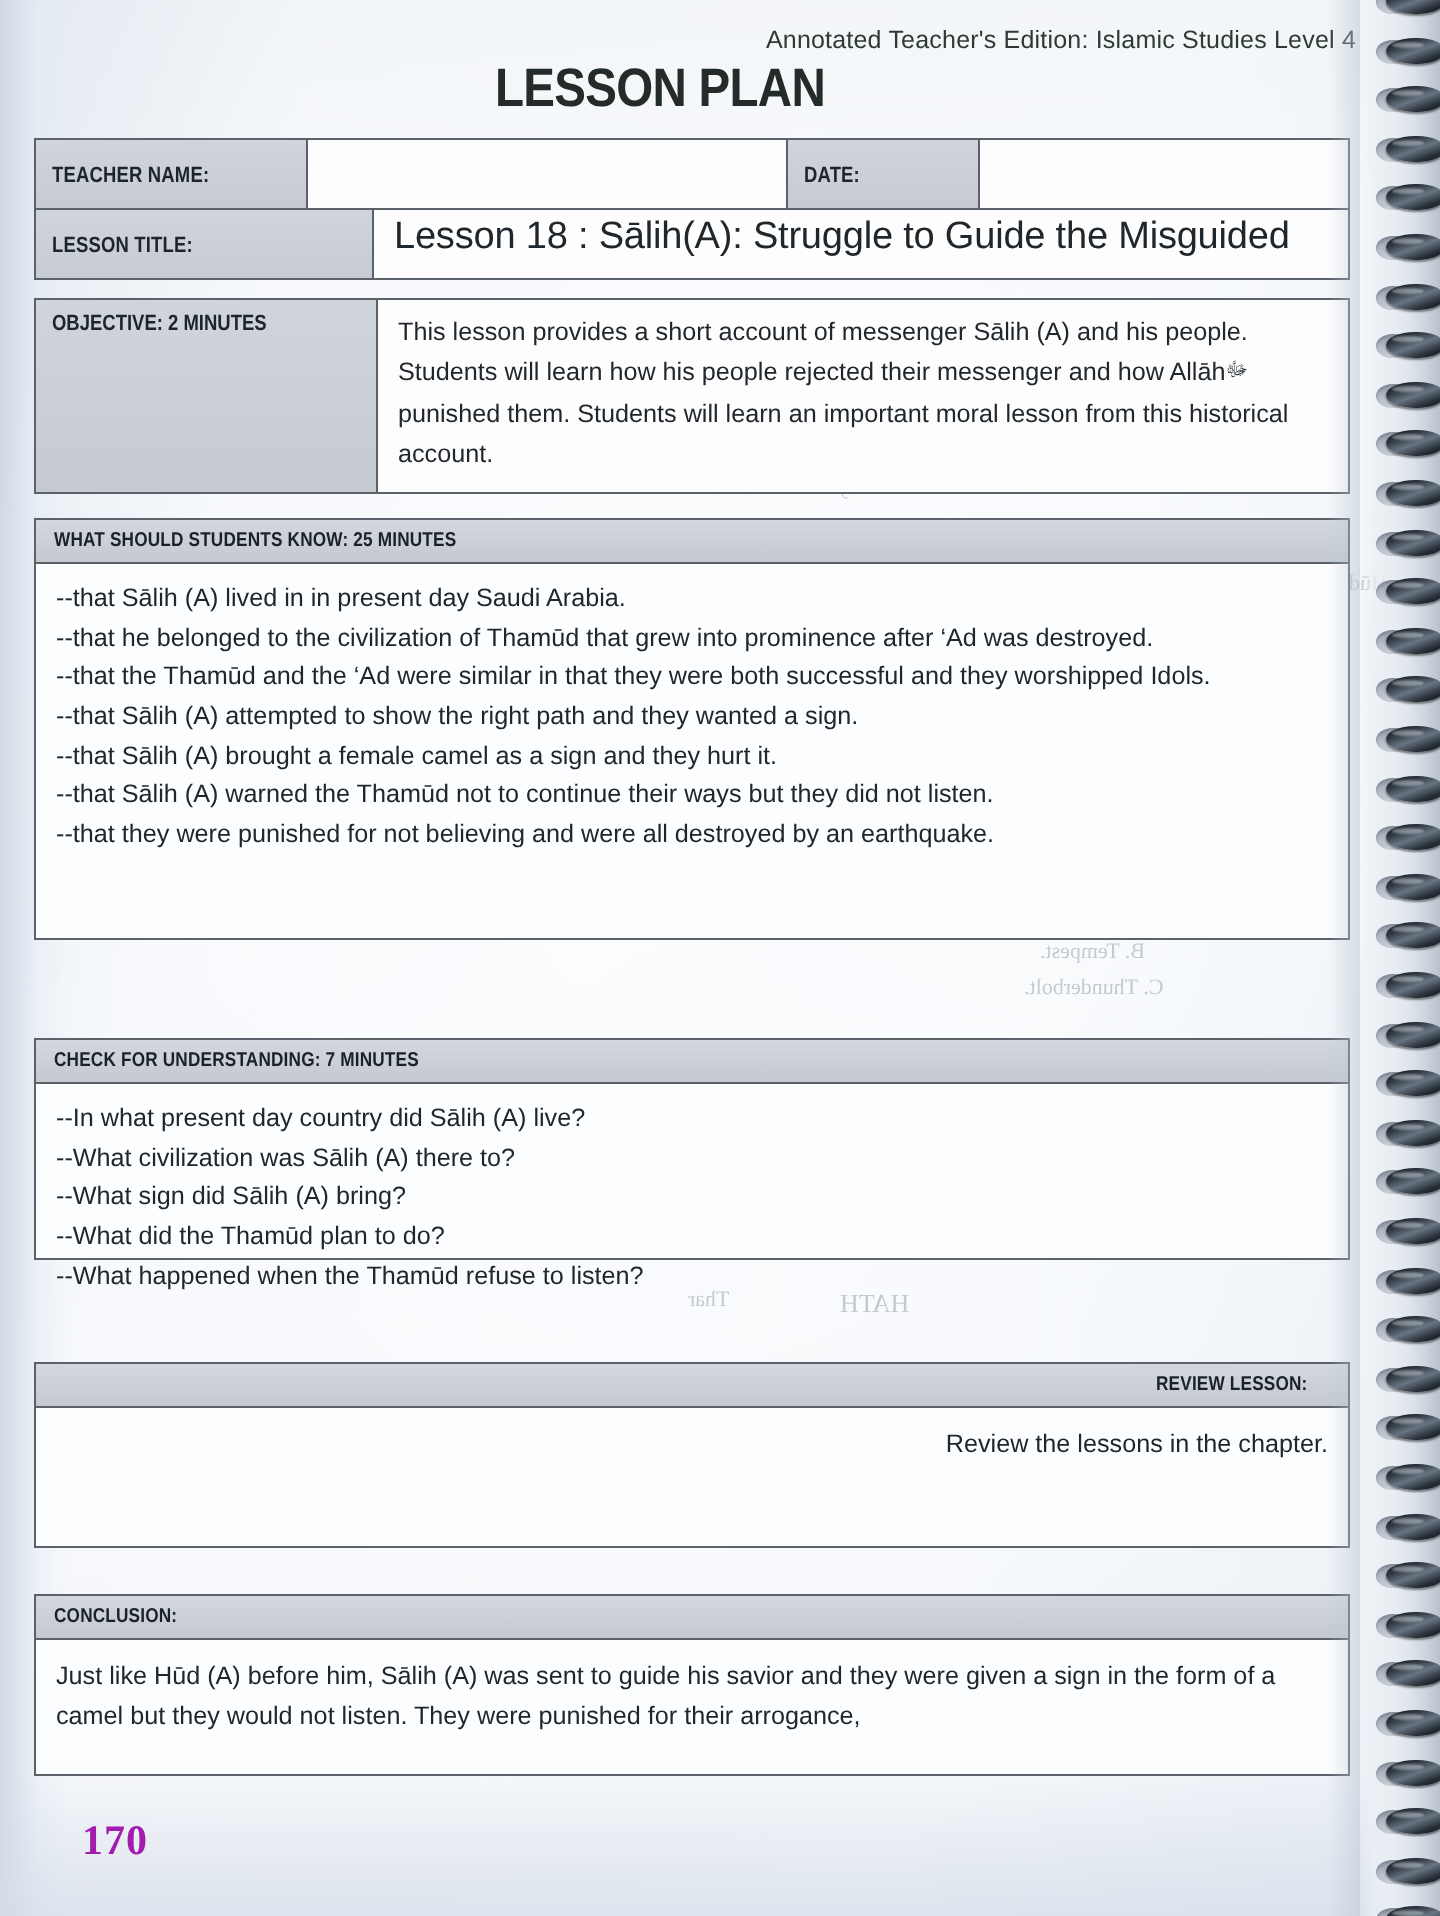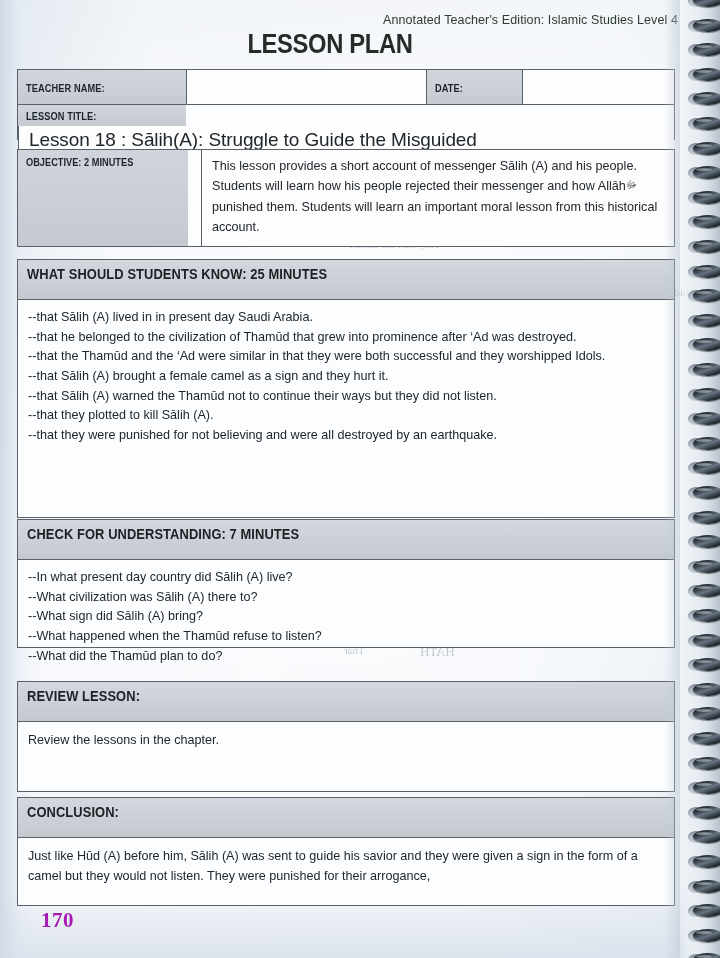--- a/index.html
+++ b/index.html
@@ -150,22 +150,22 @@
     vertical-align: 2px;
     color: #2b3238;
   }
 
   
   .panel { position: absolute; left: 17px; width: 658px; box-sizing: border-box; }
   .panel-head {
     box-sizing: border-box;
     border: 1.5px solid #5b6169;
     background: linear-gradient(180deg, #d2d8dd 0%, #c3c9cf 100%);
-    padding: 5px 8px 17px 9px;
-    font-size: 15px;
+    padding: 5px 8px 5px 9px;
+    font-size: 10px;
     font-weight: bold;
     color: #1b2226;
     letter-spacing: 0.1px;
   }
   .panel-head span { display:inline-block; transform: scaleX(0.86); transform-origin:left center; }
   .panel-body {
     box-sizing: border-box;
     border: 1.5px solid #5b6169;
     border-top: none;
     background: #fcfdfe;
@@ -277,77 +277,77 @@
       <div class="ghost" style="left: 260px; top: 392px; font-size: 11px;">He is there to convey the message of Allāh.</div>
       <div class="ghost" style="left: 360px; top: 272px; font-size: 10px;">Outline</div>
       <div class="ghost" style="left: 340px; top: 72px; font-size: 22px;">17</div>
     </div>
 
   <div class="edition-line">Annotated Teacher's Edition: Islamic Studies Level 4</div>
   <div class="lesson-plan-title">LESSON PLAN</div>
 
   <div class="tbl" style="top:69px;">
     <div class="row" style="height:34px;">
-      <div class="cell-label" style="width:168px;">
+      <div class="cell-label" style="width:135px;">
         <span>TEACHER NAME:</span>
       </div>
       <div class="cell-blank vsep" style="flex:0 0 240px;"></div>
       <div class="cell-label vsep" style="width:96px;">
         <span>DATE:</span>
       </div>
       <div class="cell-blank vsep"></div>
     </div>
-    <div class="row" style="height:35px;flex-direction:column;">
+    <div class="row" style="height:35px;">
       <div class="cell-label" style="width:168px;">
         <span>LESSON TITLE:</span>
       </div>
       <div class="title-value vsep">Lesson 18 : Sālih(A): Struggle to Guide the Misguided</div>
     </div>
   </div>
 
   <div class="tbl" style="top:149px;">
-    <div class="row" style="min-height:88px;gap:13px;">
+    <div class="row" style="min-height:88px;">
       <div class="obj-label">
         <span>OBJECTIVE:   2 MINUTES</span>
       </div>
       <div class="obj-body vsep">
         <span>This lesson provides a short account of messenger Sālih (A) and his people. Students will learn how his people rejected their messenger and how Allāh</span><span class="allah-glyph">ﷻ</span><span> punished them. Students will learn an important moral lesson from this historical account.</span>
       </div>
     </div>
   </div>
 
   <div class="panel" style="top:259px;">
     <div class="panel-head">
       <span>WHAT SHOULD STUDENTS KNOW:   25 MINUTES</span>
     </div>
-    <div class="panel-body" style="height:218px;" id="wssk-body">
+    <div class="panel-body" style="height:188px;" id="wssk-body">
         <div class="bullet">--that Sālih (A) lived in in present day Saudi Arabia.</div>
         <div class="bullet">--that he belonged to the civilization of Thamūd that grew into prominence after ‘Ad was destroyed.</div>
         <div class="bullet">--that the Thamūd and the ‘Ad were similar in that they were both successful and they worshipped Idols.</div>
+        <div class="bullet">--that Sālih (A) attempted to show the right path and they wanted a sign.</div>
         <div class="bullet">--that Sālih (A) brought a female camel as a sign and they hurt it.</div>
         <div class="bullet">--that Sālih (A) warned the Thamūd not to continue their ways but they did not listen.</div>
-        <div class="bullet">--that they plotted to kill Sālih (A).</div>
         <div class="bullet">--that they were punished for not believing and were all destroyed by an earthquake.</div>
       </div>
   </div>
 
   <div class="panel" style="top:519px;">
     <div class="panel-head">
       <span>CHECK FOR UNDERSTANDING:  7 MINUTES</span>
     </div>
     <div class="panel-body" style="height:88px;" id="cfu-body">
         <div class="bullet">--In what present day country did Sālih (A) live?</div>
         <div class="bullet">--What civilization was Sālih (A) there to?</div>
         <div class="bullet">--What sign did Sālih (A) bring?</div>
+        <div class="bullet">--What did the Thamūd plan to do?</div>
         <div class="bullet">--What happened when the Thamūd refuse to listen?</div>
-        <div class="bullet">--What did the Thamūd plan to do?</div>
       </div>
   </div>
 
-  <div class="panel" style="top:681px;">
+  <div class="panel" style="top:681px;text-align:right;">
     <div class="panel-head">
       <span>REVIEW LESSON:</span>
     </div>
     <div class="panel-body" style="height:70px;">
       <div class="para">Review the lessons in the chapter.</div>
     </div>
   </div>
 
   <div class="panel" style="top:797px;">
     <div class="panel-head">

